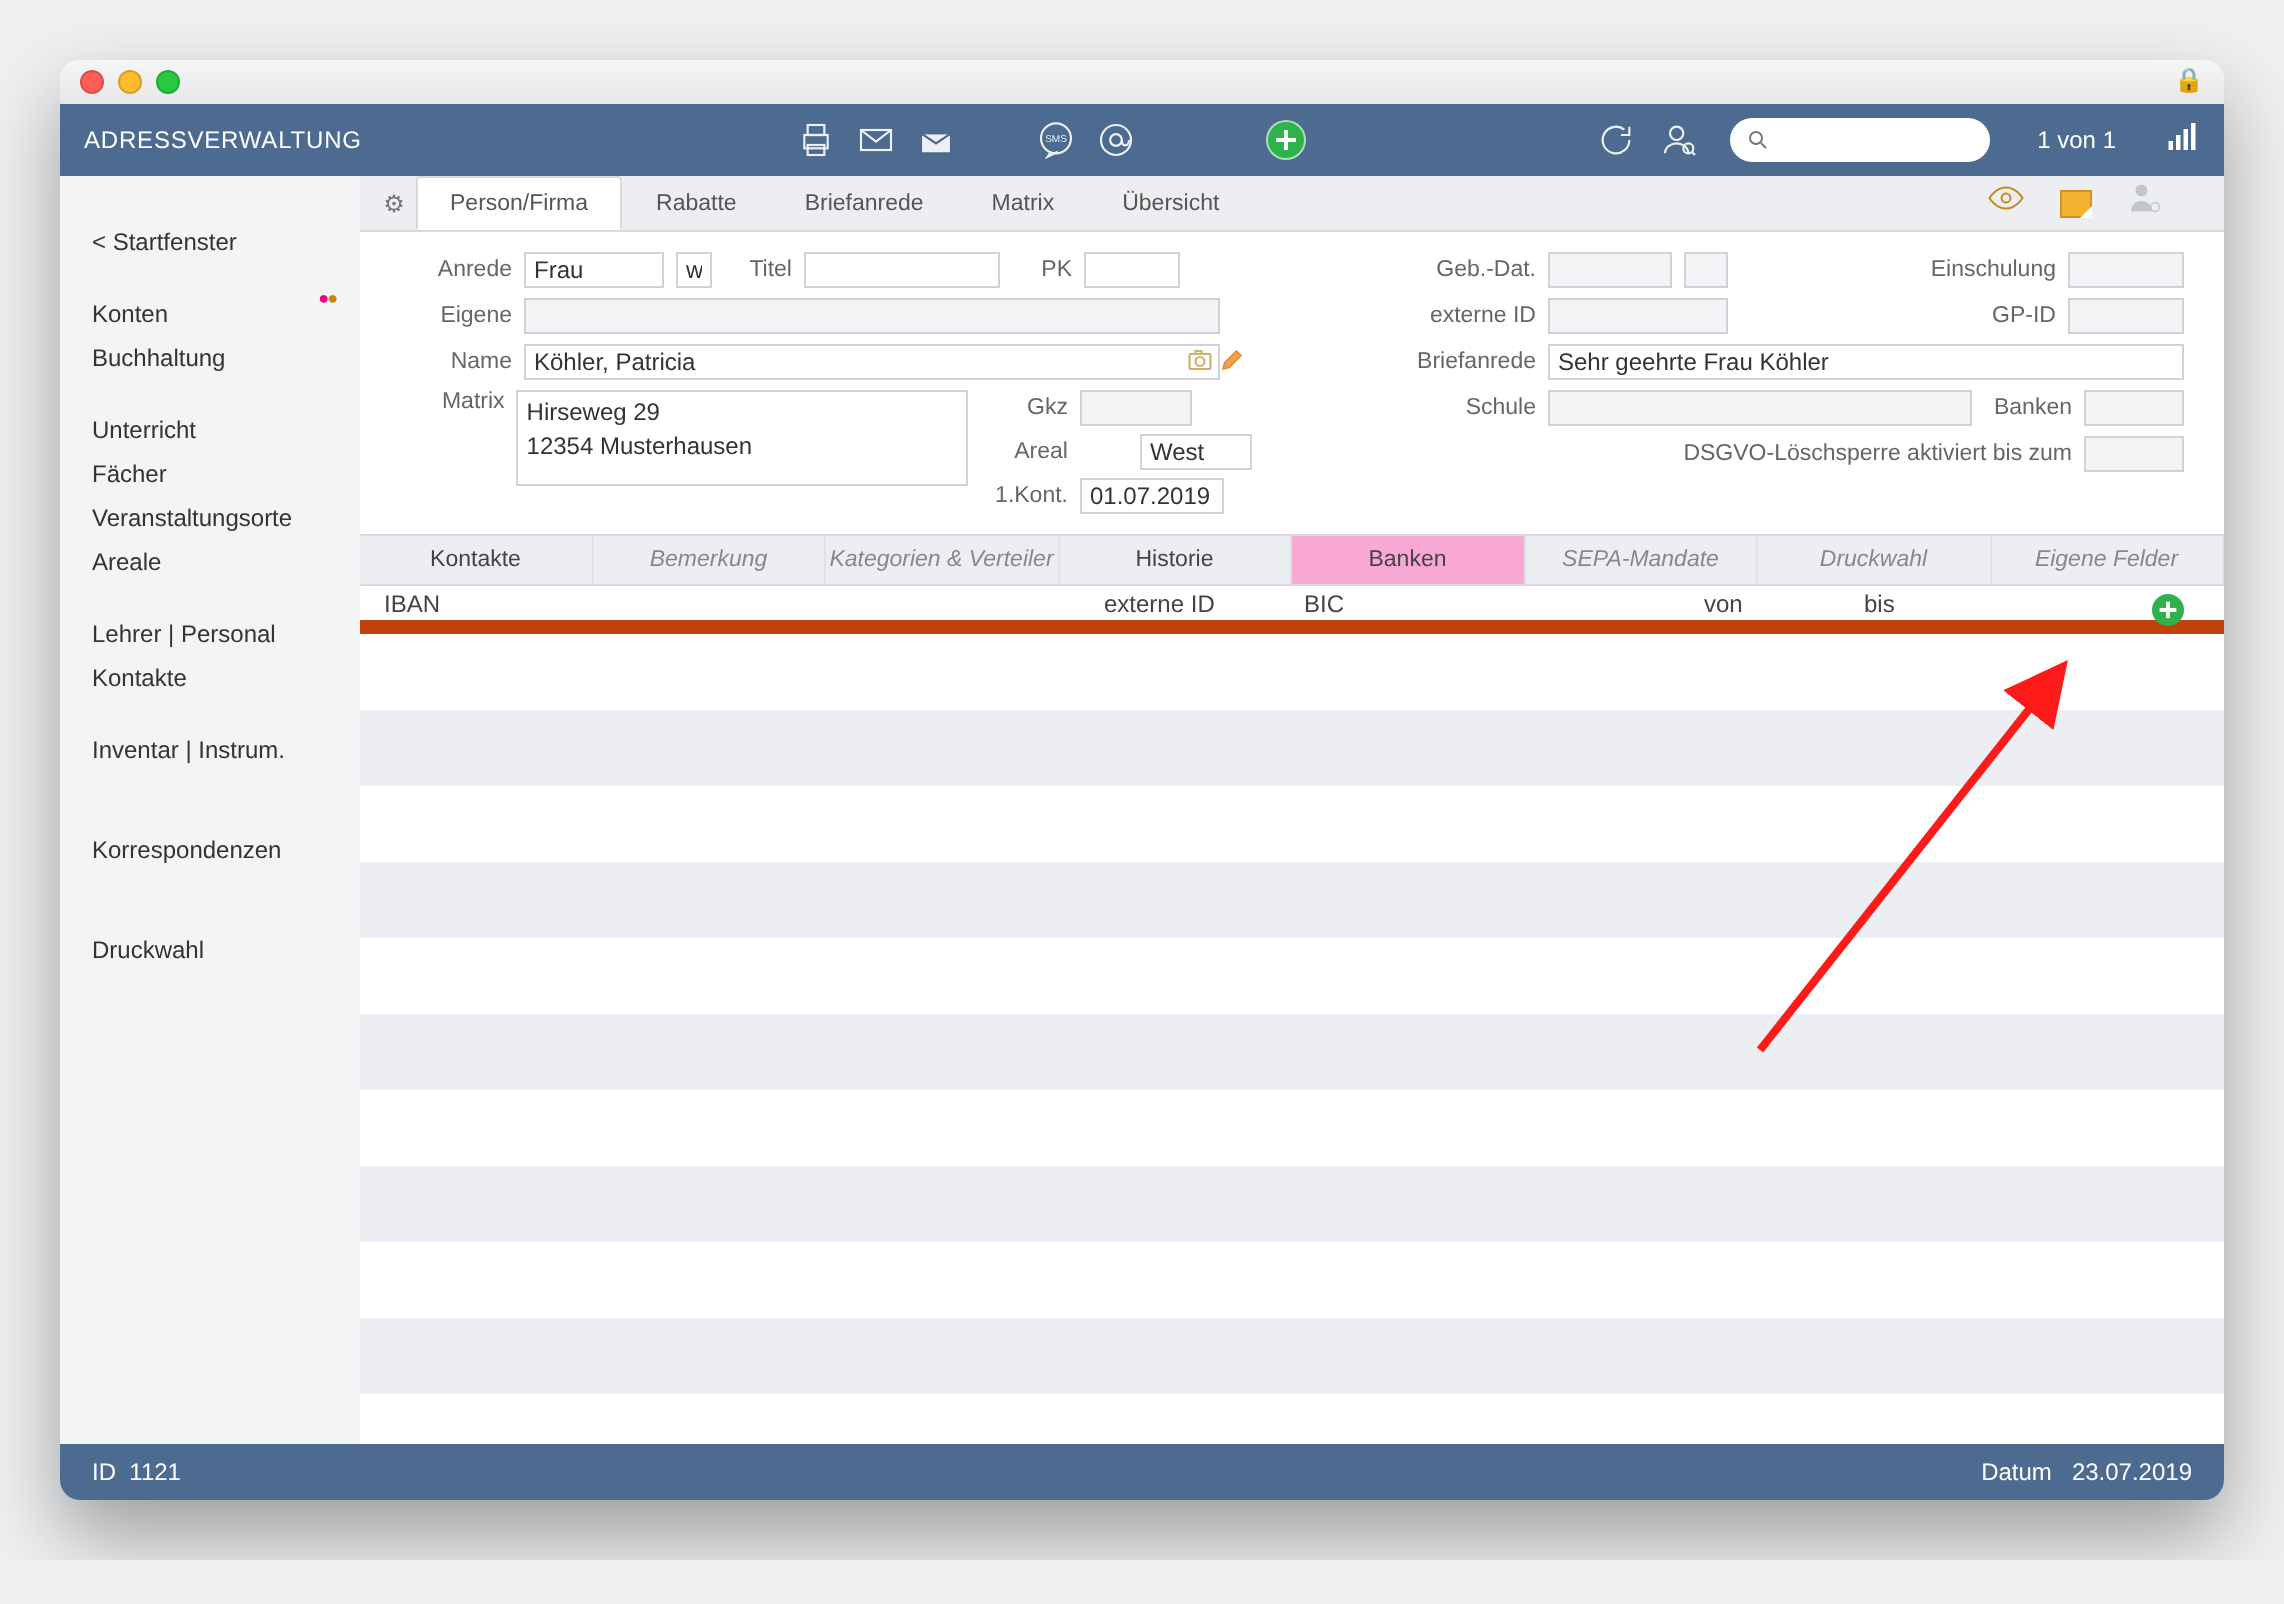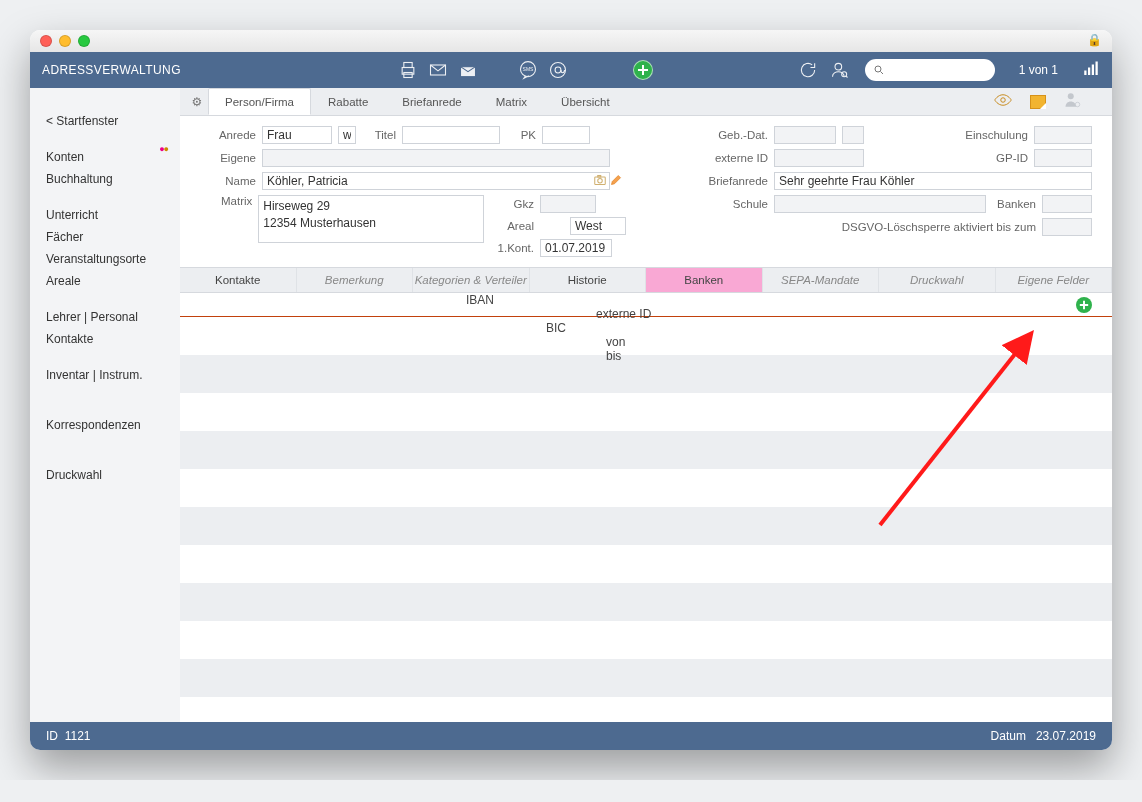--- a/index.html
+++ b/index.html
@@ -58,21 +58,21 @@
   .name-icons{position:absolute; right:4px; top:2px; display:flex; gap:4px;}
   .cam svg{width:12px;height:12px;stroke:#d0b070;fill:none;stroke-width:1.4;}
   .pen svg{width:12px;height:12px;stroke:#e0872c;fill:#f5a14e;}
 
   
   .subtabs { display:flex; border-top:1px solid #d6d9de; border-bottom:1px solid #d6d9de; background:#eceef1; height:26px;}
   .subtab { flex:1; font-size:11.5px; color:#888; font-style:italic; display:flex; align-items:center; justify-content:center; border-right:1px solid #dfe2e6; cursor:pointer;}
   .subtab.normal{font-style:normal;color:#444;}
   .subtab.active{background:#f9a8d4;color:#444;}
 
-  .grid-head { display:flex; height:24px; align-items:center; font-size:12px; color:#444; padding:0 12px; border-bottom:1px solid #c2410c; position:relative;flex-direction:column;}
+  .grid-head { display:flex; height:24px; align-items:center; font-size:12px; color:#444; padding:0 12px; border-bottom:7px solid #c2410c; position:relative;}
   .add-bank { position:absolute; right:20px; top:4px; width:16px;height:16px; border-radius:50%; background:#2fb24c; display:flex;align-items:center;justify-content:center;}
   .add-bank svg{width:10px;height:10px;stroke:#fff;stroke-width:2.3;fill:none;}
   .grid-rows { flex:1; overflow-y:auto;}
   .gr { height:38px; border-bottom:1px solid transparent;}
   .gr.grey{background:#eceef1;}
 
   
   .footer { height:28px; background:#4d6a90; color:#fff; display:flex; align-items:center; padding:0 16px; font-size:12px;}
   .footer .right{margin-left:auto;}
 

